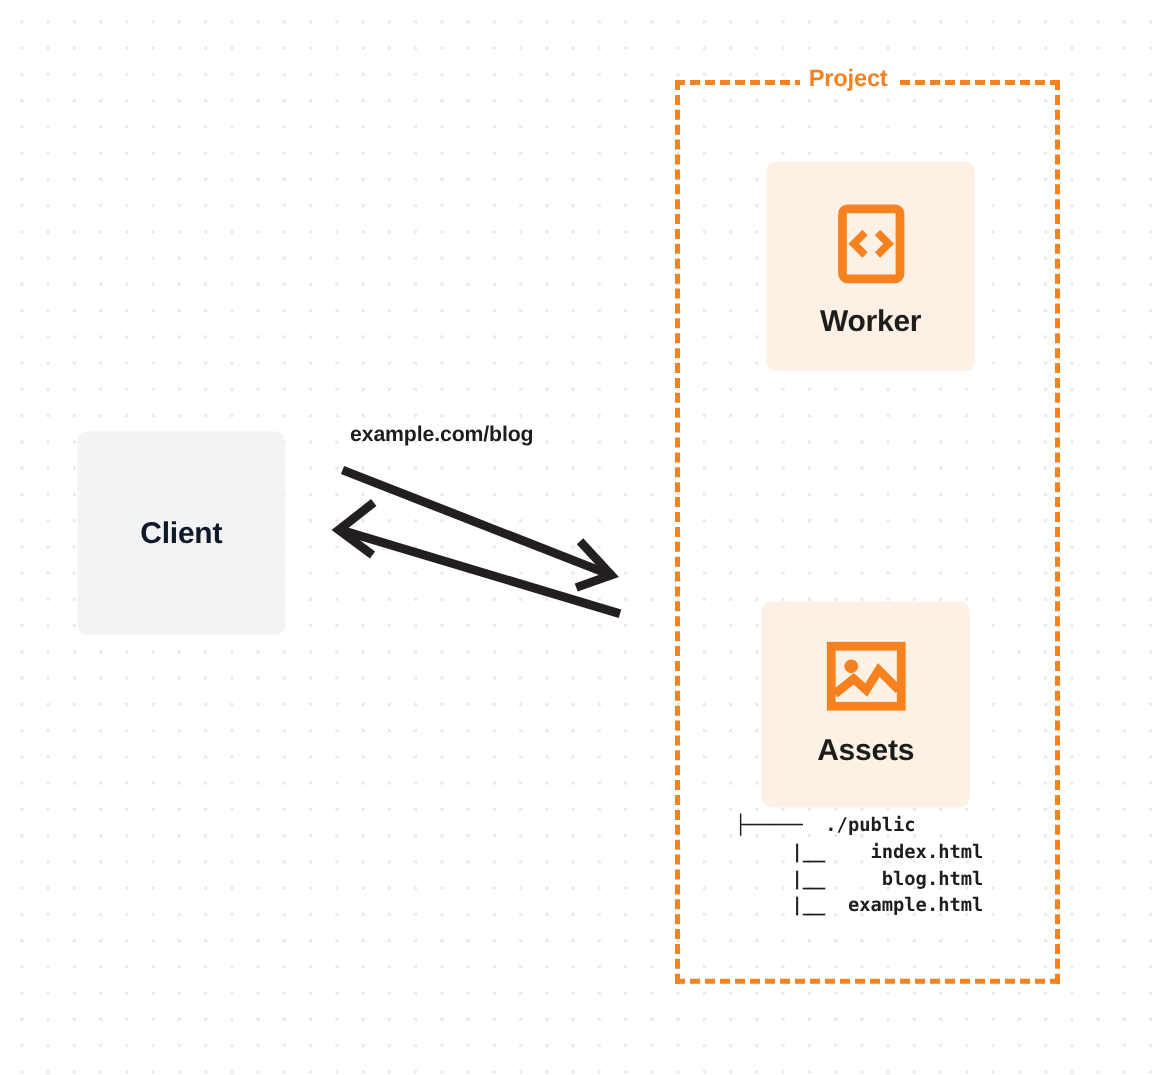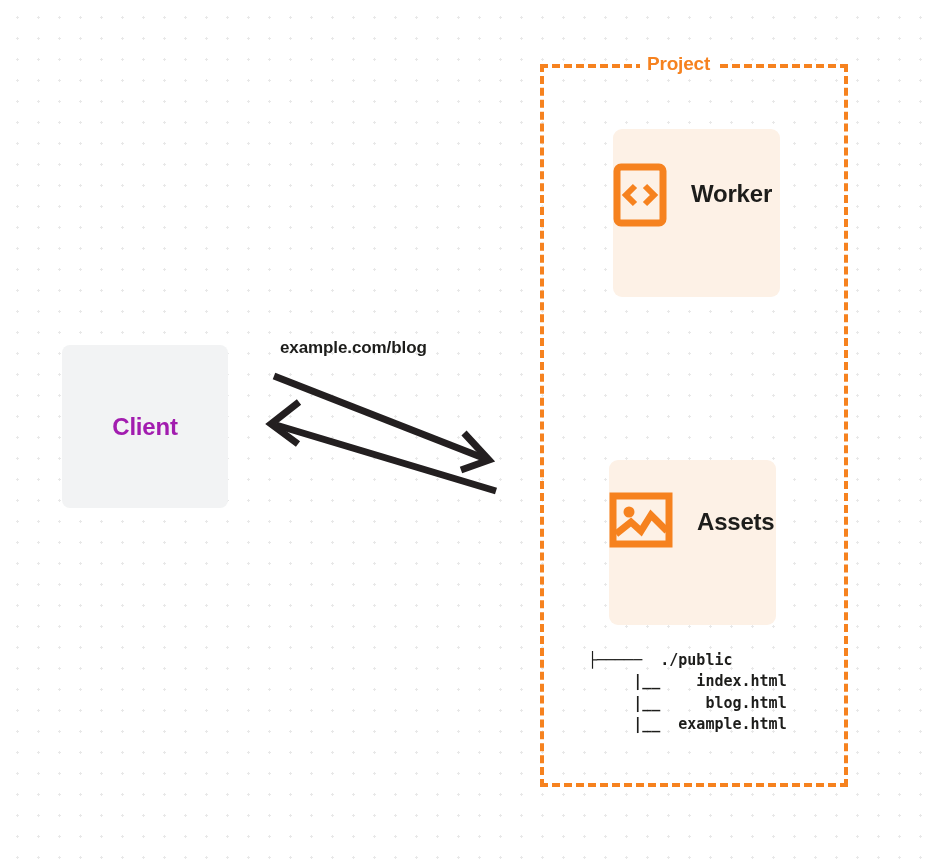--- a/index.html
+++ b/index.html
@@ -32,21 +32,21 @@
     height: 163px;
     background: #f2f3f4;
     border-radius: 8px;
     display: flex;
     align-items: center;
     justify-content: center;
   }
   .client-label {
     font-size: 24px;
     font-weight: bold;
-    color: #a21caf;
+    color: #0f172a;
     letter-spacing: -0.2px;
   }
 
   
   .arrow-svg {
     position: absolute;
     left: 250px;
     top: 360px;
     width: 260px;
     height: 150px;
@@ -88,34 +88,33 @@
     white-space: nowrap;
   }
 
   
   .card {
     position: absolute;
     width: 167px;
     background: #fdf1e6;
     border-radius: 9px;
     display: flex;
-    flex-direction: row;
-    align-items: flex-start;
-    gap: 24px;
+    flex-direction: column;
+    align-items: center;
   }
   .card-worker {
     left: 613px;
     top: 129px;
     height: 168px;
     padding-top: 34px;
     box-sizing: border-box;
   }
   .card-assets {
     left: 609px;
-    top: 460px;
+    top: 481px;
     height: 165px;
     padding-top: 31px;
     box-sizing: border-box;
   }
   .card-icon {
     display: block;
   }
   .card-label {
     margin-top: 17px;
     font-size: 24px;

